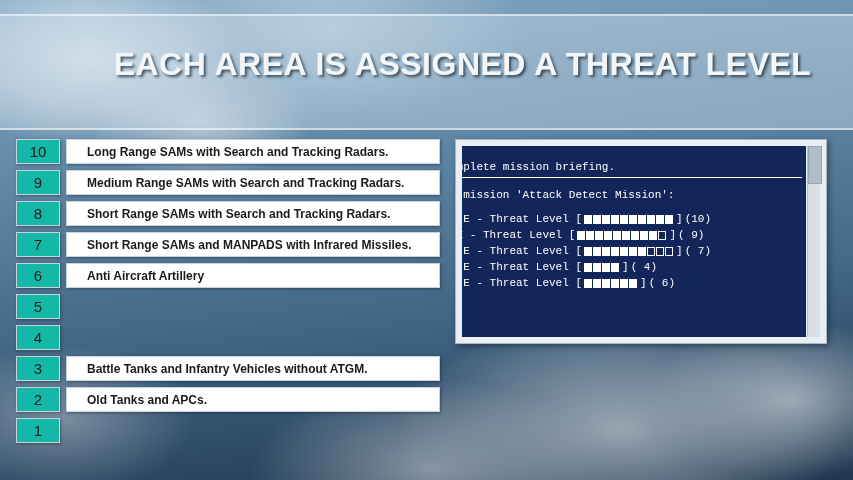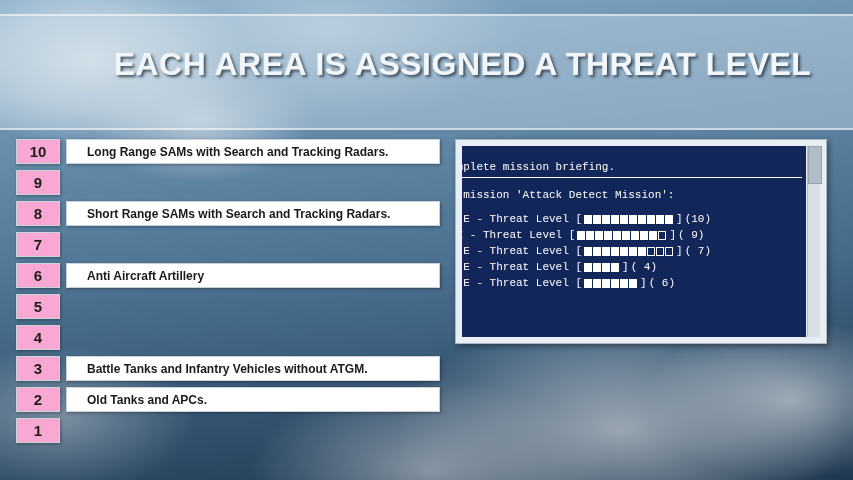--- a/index.html
+++ b/index.html
@@ -69,28 +69,28 @@
     width: 424px;
   }
   .threat-row {
     display: flex;
     align-items: stretch;
     height: 25px;
     margin-bottom: 6px;
   }
   .threat-num {
     width: 42px;
-    background: #f9a8d4;
+    background: #14b8a6;
     border: 1px solid #c9d3da;
     box-shadow: 1px 1px 3px rgba(0,0,0,0.35);
     display: flex;
     align-items: center;
     justify-content: center;
     font-size: 15px;
-    font-weight: bold;
+    font-weight: normal;
     color: #1c1c1c;
   }
   .threat-desc {
     flex: 1;
     margin-left: 6px;
     background: #ffffff;
     border: 1px solid #c9d3da;
     box-shadow: 1px 1px 3px rgba(0,0,0,0.35);
     display: flex;
     align-items: center;
@@ -201,27 +201,29 @@
   <div class="title-band"></div>
   <div class="title-text">EACH AREA IS ASSIGNED A THREAT LEVEL</div>
 
   <div class="threat-list" id="threat-list">
       <div class="threat-row">
         <div class="threat-num">10</div>
         <div class="threat-desc">Long Range SAMs with Search and Tracking Radars.</div>
       </div>
       <div class="threat-row">
         <div class="threat-num">9</div>
+        <div class="threat-desc">Medium Range SAMs with Search and Tracking Radars.</div>
       </div>
       <div class="threat-row">
         <div class="threat-num">8</div>
         <div class="threat-desc">Short Range SAMs with Search and Tracking Radars.</div>
       </div>
       <div class="threat-row">
         <div class="threat-num">7</div>
+        <div class="threat-desc">Short Range SAMs  and MANPADS  with Infrared Missiles.</div>
       </div>
       <div class="threat-row">
         <div class="threat-num">6</div>
         <div class="threat-desc">Anti Aircraft Artillery</div>
       </div>
       <div class="threat-row">
         <div class="threat-num">5</div>
       </div>
       <div class="threat-row">
         <div class="threat-num">4</div>

